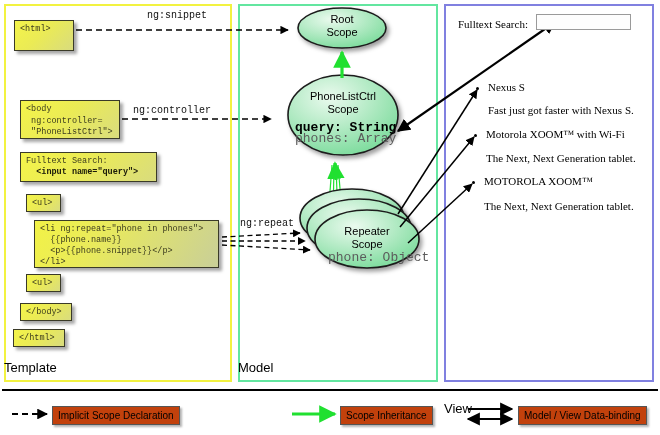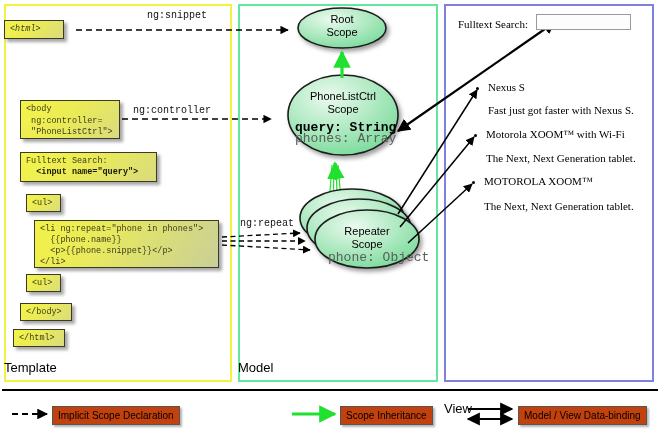--- a/index.html
+++ b/index.html
@@ -149,21 +149,21 @@
 </style>
 </head>
 <body>
 
 <div id="stage">
 
   <div class="panel panel-template"></div>
   <div class="panel panel-model"></div>
   <div class="panel panel-view"></div>
 
-  <div class="codebox" style="left:4px; top:20px; width:60px; height:19px;font-style:italic;"><span>&lt;html&gt;</span></div>
+  <div class="codebox" style="left:14px; top:20px; width:60px; height:31px;"><span>&lt;html&gt;</span></div>
 
   <div class="codebox" style="left:20px; top:100px; width:100px; height:39px; line-height:11.5px;"><span>&lt;body</span>
 <span> ng:controller=</span>
 <span> "PhoneListCtrl"&gt;</span></div>
 
   <div class="codebox" style="left:20px; top:152px; width:137px; height:30px;"><span>Fulltext Search:</span>
 <b>  &lt;input name="query"&gt;</b></div>
 
   <div class="codebox" style="left:26px; top:194px; width:35px; height:18px;"><span>&lt;ul&gt;</span></div>
 

